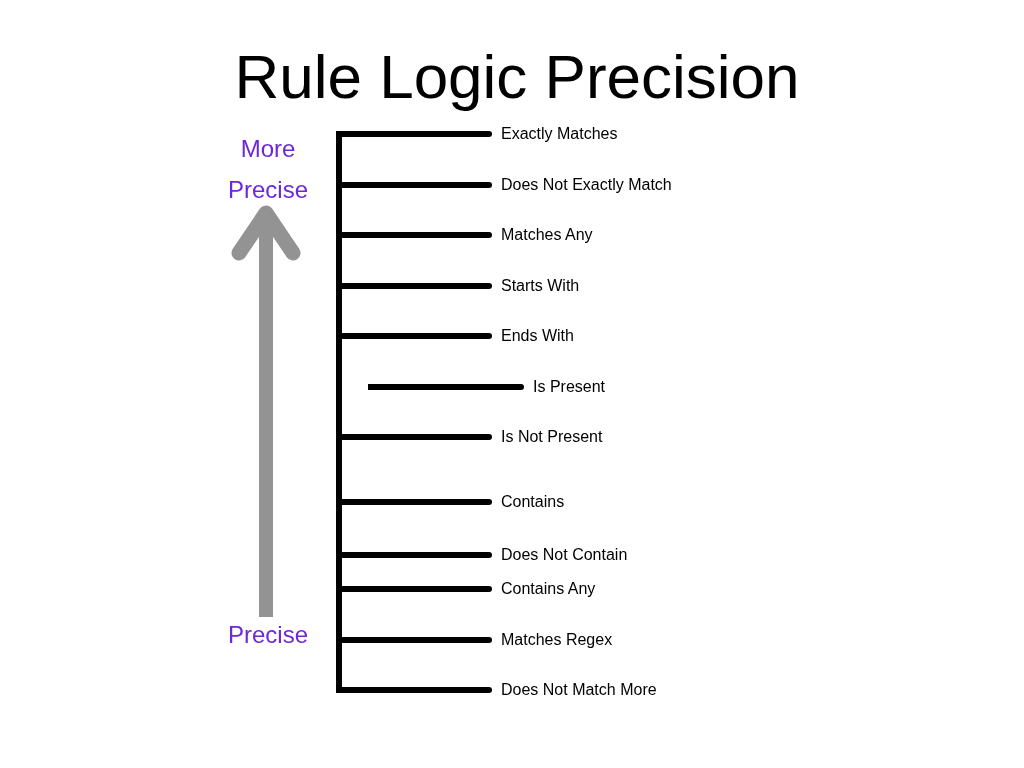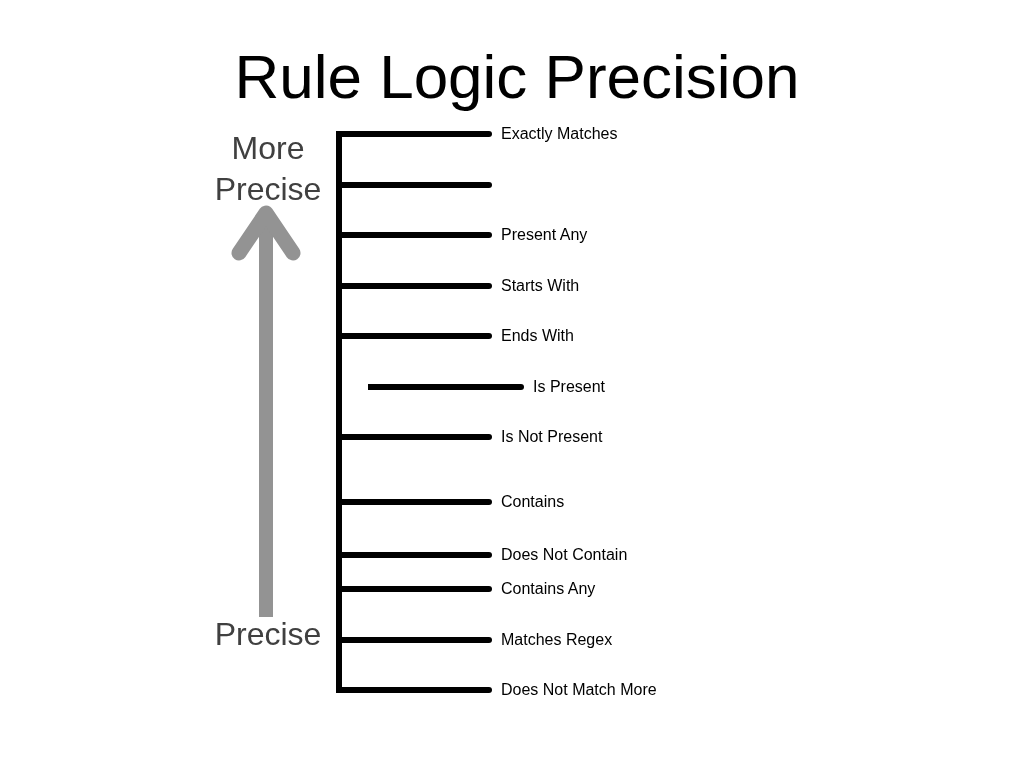--- a/index.html
+++ b/index.html
@@ -62,23 +62,23 @@
     font-size: 16px;
     line-height: 28px;
     color: #000000;
   }
   
   .side-label {
     position: absolute;
     left: 188px;
     width: 160px;
     text-align: center;
-    font-size: 32px;
+    font-size: 24px;
     line-height: 41px;
-    color: #404040;
+    color: #6d28d9;
   }
   .side-label.more { top: 128px; }
   .side-label.less { top: 614px; }
   .arrow-svg {
     position: absolute;
     left: 228px;
     top: 202px;
     width: 82px;
     height: 420px;
   }
@@ -106,24 +106,25 @@
 
   <div class="ladder">
     <div class="spine" style="height: 562.05px;"></div>
     <div id="ladder-items">
         <div class="rung-row" style="top: 0px;">
     <div class="rung"></div>
     <span class="rung-label">Exactly Matches</span>
   </div>
         <div class="rung-row" style="top: 50.55px;">
     <div class="rung"></div>
+    <span class="rung-label">Does Not Exactly Match</span>
   </div>
         <div class="rung-row" style="top: 101.1px;">
     <div class="rung"></div>
-    <span class="rung-label">Present Any</span>
+    <span class="rung-label">Matches Any</span>
   </div>
         <div class="rung-row" style="top: 151.65px;">
     <div class="rung"></div>
     <span class="rung-label">Starts With</span>
   </div>
         <div class="rung-row" style="top: 202.2px;">
     <div class="rung"></div>
     <span class="rung-label">Ends With</span>
   </div>
         <div class="rung-row" style="top: 252.75px; margin-left: 32px;">

